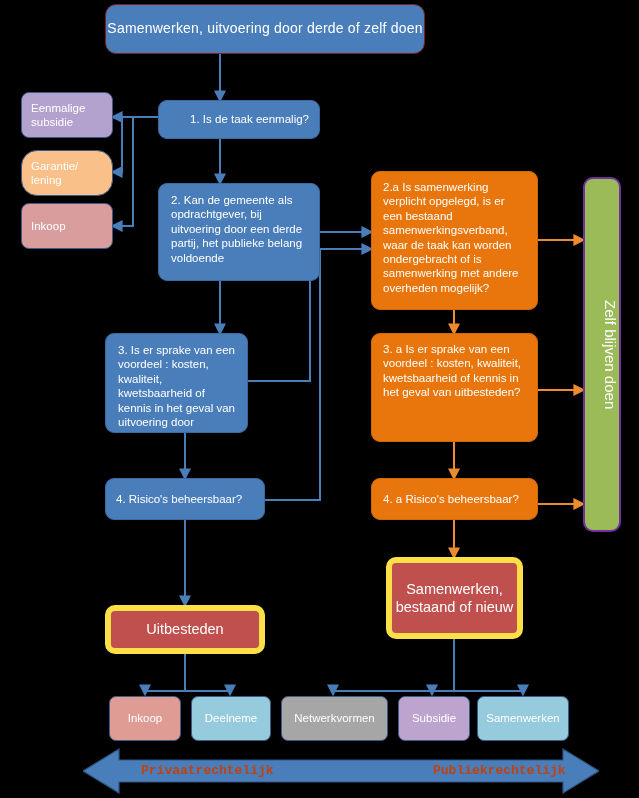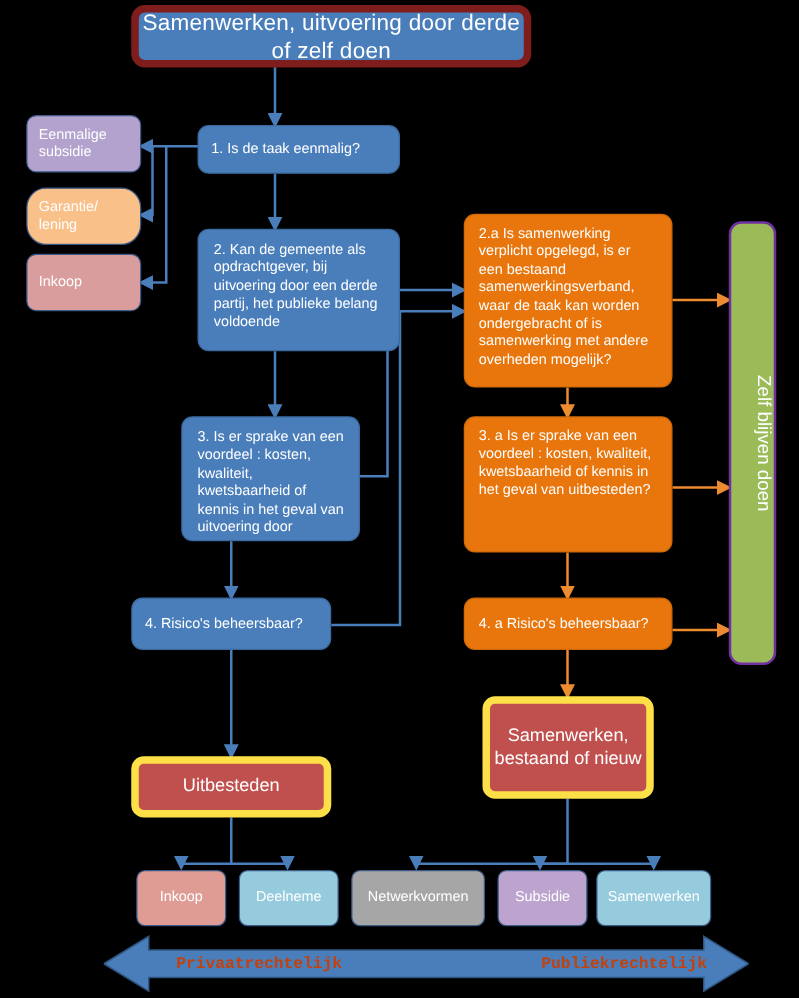--- a/index.html
+++ b/index.html
@@ -25,24 +25,24 @@
     border-radius: 9px;
     color: #ffffff;
     line-height: 1.25;
     z-index: 5;
   }
   .node .label { display: block; width: 100%; }
 
   
   .n-title {
     background: #4a7ebb;
-    border: 6px solid #7f1d1d;
+    border: 1px solid #7f1d1d;
     border-radius: 11px;
     justify-content: center;
-    font-size: 18px;
+    font-size: 14px;
     letter-spacing: .2px;
     text-align: center;
   }
 
   
   .blue {
     background: #4a7ebb;
     border: 1px solid #3b6a9e;
     font-size: 11.5px;
     padding: 7px 10px;
@@ -189,29 +189,29 @@
   </div>
 
   <div class="node opt opt-peach" style="left:21px; top:150px; width:92px; height:46px;border-radius:16px;">
     <span class="label">Garantie/ lening</span>
   </div>
 
   <div class="node opt opt-rose" style="left:21px; top:203px; width:92px; height:46px;">
     <span class="label">Inkoop</span>
   </div>
 
-  <div class="node blue" style="left:158px; top:100px; width:162px; height:39px;">
+  <div class="node blue" style="left:158px; top:100px; width:162px; height:39px;text-align:right;">
     <span class="label">1. Is de taak eenmalig?</span>
   </div>
 
   <div class="node blue pad-lg" style="left:158px; top:183px; width:162px; height:98px; align-items:flex-start;">
     <span class="label">2. Kan de gemeente als opdrachtgever, bij uitvoering door een derde partij, het publieke belang voldoende</span>
   </div>
 
-  <div class="node blue pad-lg" style="left:105px; top:333px; width:143px; height:100px; align-items:flex-start;margin-left:40px;">
+  <div class="node blue pad-lg" style="left:105px; top:333px; width:143px; height:100px; align-items:flex-start;">
     <span class="label">3. Is er sprake van een voordeel : kosten, kwaliteit, kwetsbaarheid of kennis in het geval van uitvoering door</span>
   </div>
 
   <div class="node blue" style="left:105px; top:478px; width:160px; height:42px;">
     <span class="label">4. Risico's beheersbaar?</span>
   </div>
 
   <div class="node orange" style="left:371px; top:171px; width:167px; height:139px; align-items:flex-start;">
     <span class="label">2.a Is samenwerking verplicht opgelegd, is er een bestaand samenwerkingsverband, waar de taak kan worden ondergebracht of is samenwerking met andere overheden mogelijk?</span>
   </div>

